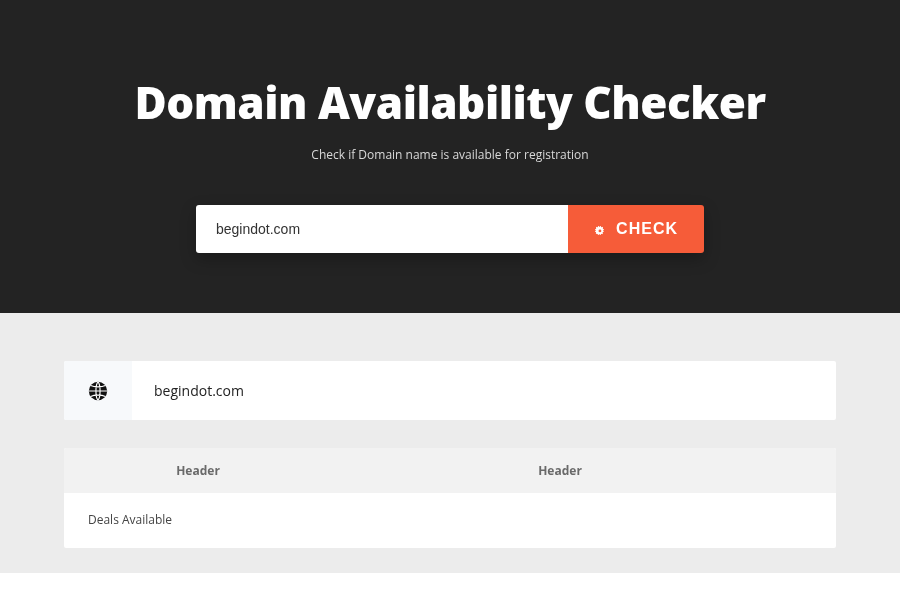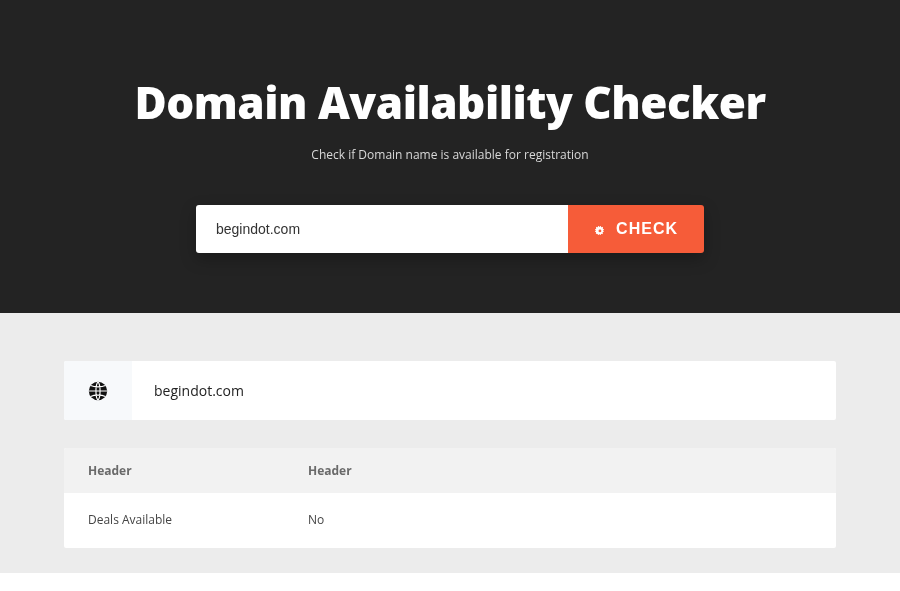--- a/index.html
+++ b/index.html
@@ -148,20 +148,21 @@
     border-radius: 2px;
     overflow: hidden;
   }
   .thead {
     background: #f2f2f2;
     display: flex;
     padding: 14px 24px;
     font-size: 12px;
     font-weight: 700;
     color: #6a6a6a;
+    text-align: center;
   }
   .col1 { width: 220px; }
   .col2 { flex: 1; }
   .trow {
     display: flex;
     padding: 18px 24px 20px 24px;
     font-size: 12px;
     color: #444;
   }
 </style>
@@ -201,16 +202,15 @@
     <div class="domain-text">begindot.com</div>
   </div>
 
   <div class="table">
     <div class="thead">
       <div class="col1">Header</div>
       <div class="col2">Header</div>
     </div>
     <div class="trow">
       <div class="col1">Deals Available</div>
-      <div class="col2">No</div>
     </div>
   </div>
 </div>
 
 </body></html>

